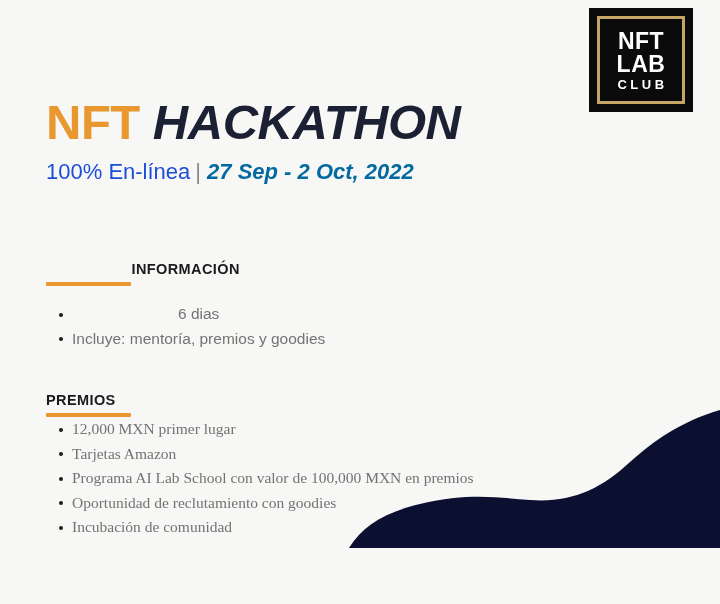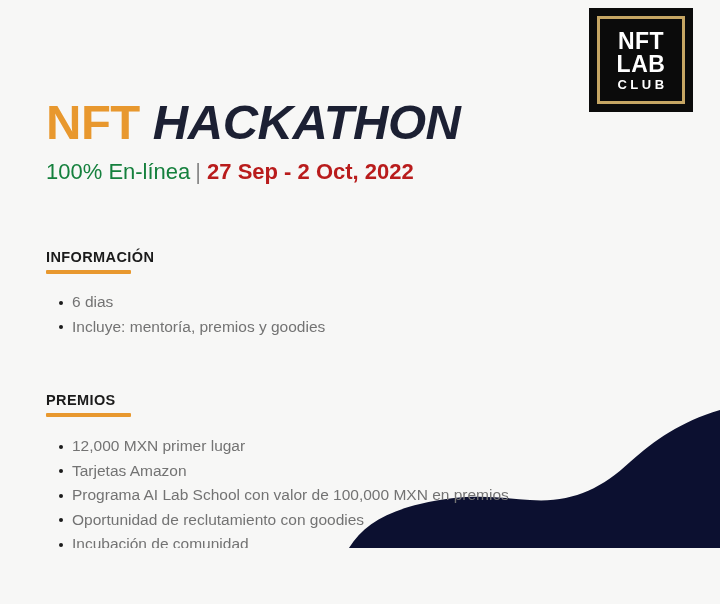--- a/index.html
+++ b/index.html
@@ -41,41 +41,41 @@
     font-size:49px;font-weight:bold;line-height:52px;
     letter-spacing:-0.5px;white-space:nowrap;
   }
   #headline-nft{color:#E8982E;}
   #headline-main{color:#1C2033;font-style:italic;}
 
   #subtitle{
     position:absolute;left:46px;top:158px;z-index:3;
     font-size:22px;line-height:28px;white-space:nowrap;
   }
-  #subtitle-mode{color:#15803d;font-weight:normal;text-align:right;}
+  #subtitle-mode{color:#1d4ed8;font-weight:normal;text-align:right;}
   #subtitle-sep{color:#8A8A8A;font-weight:300;margin:0 6px 0 5px;}
-  #subtitle-dates{color:#b91c1c;font-weight:bold;}
+  #subtitle-dates{color:#0369a1;font-weight:bold;font-style:italic;}
 
   
   .section{position:absolute;left:46px;z-index:3;}
-  #section-informacion{top:248px;}
+  #section-informacion{top:260px;text-align:center;}
   #section-premios{top:391px;}
 
   .section-heading{
     font-size:14.5px;font-weight:bold;color:#1B1B1B;
     letter-spacing:0.4px;line-height:18px;
   }
   .section-rule{
     width:85px;height:4px;background:#E8982E;
     margin-top:4px;border-radius:1px;
   }
 
   .bullet-list{list-style:none;margin:0;padding:0;}
   #list-informacion{margin-top:16px;}
-  #list-premios{margin-top:17px;}
+  #list-premios{font-family:Liberation Serif, serif;}
   .bullet-item{
     position:relative;padding-left:26px;
     font-size:15.5px;line-height:24.5px;color:#737373;
     white-space:nowrap;
   }
   .bullet-item::before{
     content:"";position:absolute;left:13px;top:10.5px;
     width:4px;height:4px;border-radius:50%;background:#1B1B1B;
   }
 </style>

